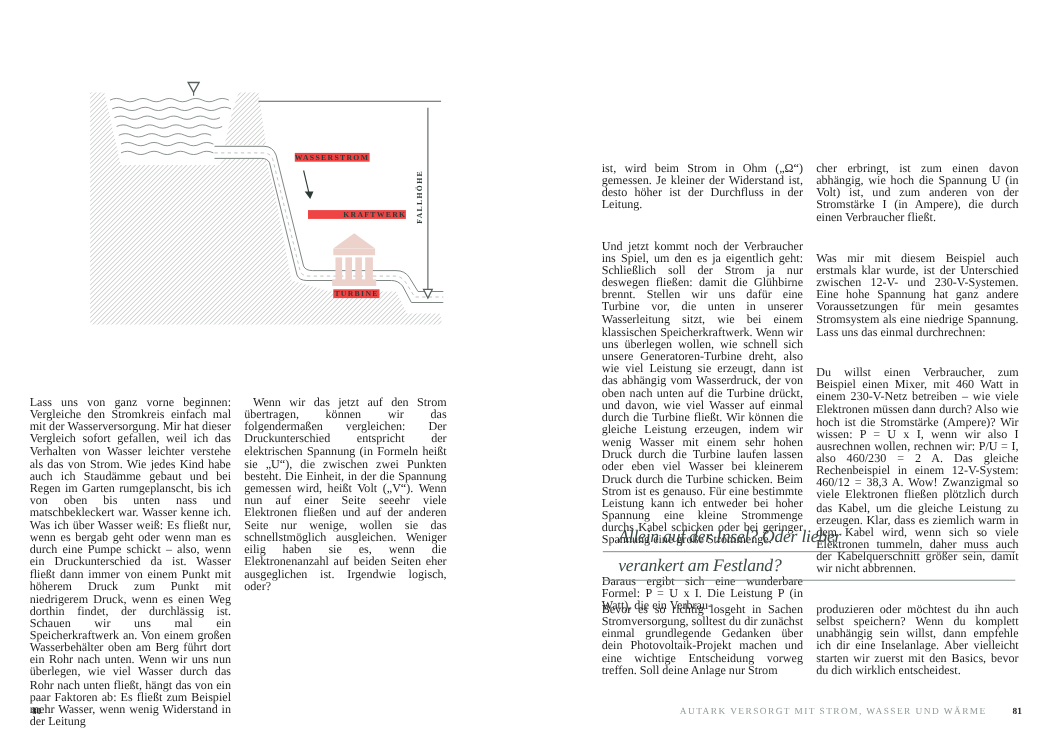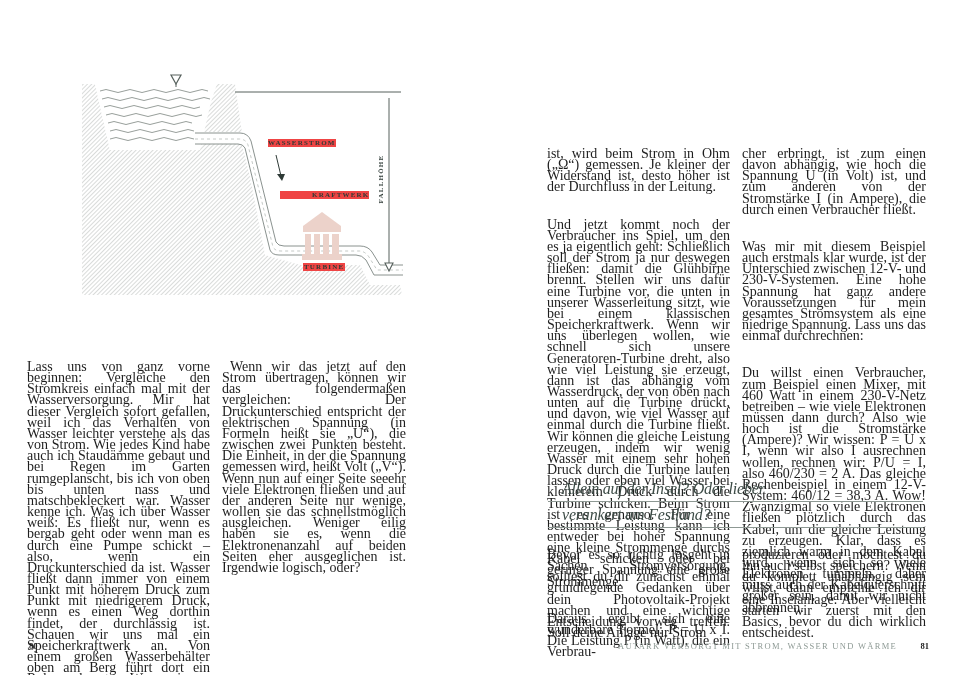--- a/index.html
+++ b/index.html
@@ -1,21 +1,21 @@
 <!DOCTYPE html>
 <html><head>
 <meta charset="utf-8">
 <style>
   html, body { margin:0; padding:0; background:#ffffff; }
   body { width:957px; height:675px; position:relative; overflow:hidden;
          font-family:"Liberation Serif", "DejaVu Serif", serif; color:#1e1e1e; }
   .page { position:absolute; top:0; height:675px; background:#ffffff; }
   .page-left { left:0; width:478px; }
   .page-right { left:478px; width:479px; }
-  .col { position:absolute; font-size:14px; line-height:11.15px; text-align:justify;
+  .col { position:absolute; font-size:11px; line-height:11.15px; text-align:justify;
          hyphens:manual; }
   .col p { margin:0; }
   .col p.indent { text-indent:8px; }
   .col p.gap { margin-top:26px; }
   .lc1 { left:27px; top:361px; width:183px; }
   .lc2 { left:222px; top:361px; width:184px; }
   .rc1 { left:69px; top:148px; width:183px; }
   .rc2 { left:264px; top:148px; width:184px; }
   .rc3 { left:69px; top:549px; width:183px; }
   .rc4 { left:264px; top:549px; width:184px; }

